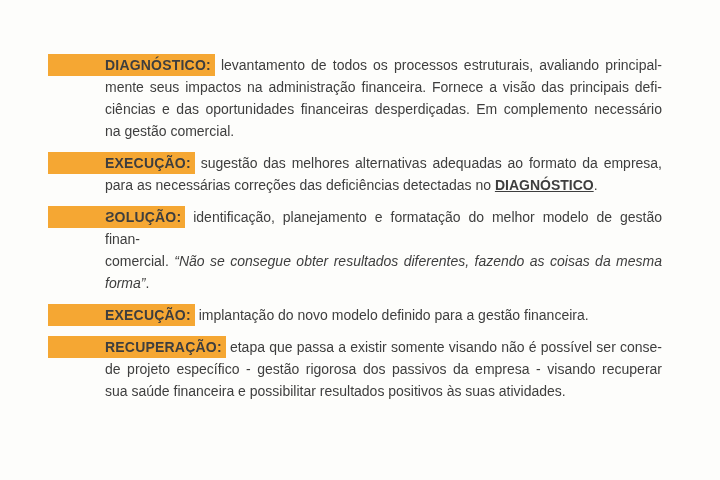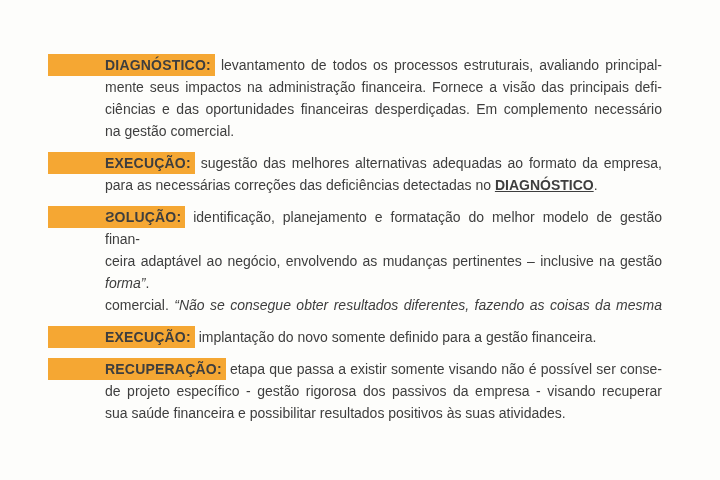--- a/index.html
+++ b/index.html
@@ -52,26 +52,25 @@
         <div class="line"><span>mente seus impactos na administração financeira. Fornece a visão das principais defi-</span></div>
         <div class="line"><span>ciências e das oportunidades financeiras desperdiçadas. Em complemento necessário</span></div>
         <div class="line last"><span>na gestão comercial.</span></div>
       </div>
       <div class="para">
         <div class="line"><span class="hl">EXECUÇÃO:</span> <span>sugestão das melhores alternativas adequadas ao formato da empresa,</span></div>
         <div class="line last"><span>para as necessárias correções das deficiências detectadas no </span><span class="b">DIAGNÓSTICO</span><span>.</span></div>
       </div>
       <div class="para">
         <div class="line"><span class="hl"><span class="flip">S</span>OLUÇÃO:</span> <span>identificação, planejamento e formatação do melhor modelo de gestão finan-</span></div>
-        <div class="line"><span>ceira adaptável ao negócio, envolvendo as mudanças pertinentes – inclusive na gestão</span></div>
+        <div class="line"><span>comercial. </span><span class="i">“Não se consegue obter resultados diferentes, fazendo as coisas da mesma</span></div>
         <div class="line last"><span class="i">forma”</span><span>.</span></div>
-        <div class="line"><span>comercial. </span><span class="i">“Não se consegue obter resultados diferentes, fazendo as coisas da mesma</span></div>
       </div>
       <div class="para">
-        <div class="line last"><span class="hl">EXECUÇÃO:</span> <span>implantação do novo somente definido para a gestão financeira.</span></div>
+        <div class="line last"><span class="hl">EXECUÇÃO:</span> <span>implantação do novo modelo definido para a gestão financeira.</span></div>
       </div>
       <div class="para">
         <div class="line"><span class="hl">RECUPERAÇÃO:</span> <span>etapa que passa a existir somente visando não é possível ser conse-</span></div>
         <div class="line"><span>de projeto específico - gestão rigorosa dos passivos da empresa - visando recuperar</span></div>
         <div class="line last"><span>sua saúde financeira e possibilitar resultados positivos às suas atividades.</span></div>
       </div>
     </div>
 </div>
 
 </body></html>

